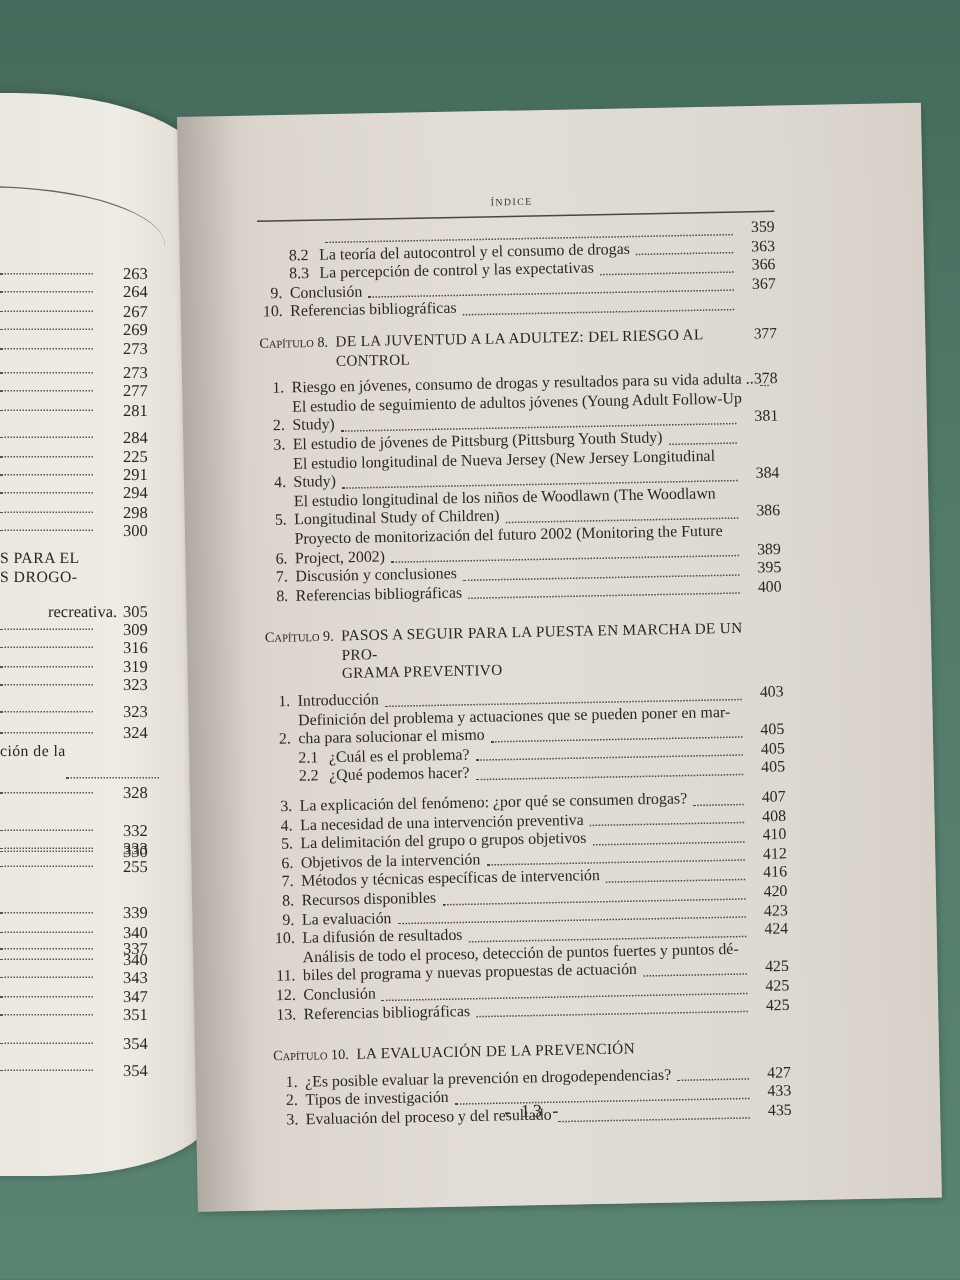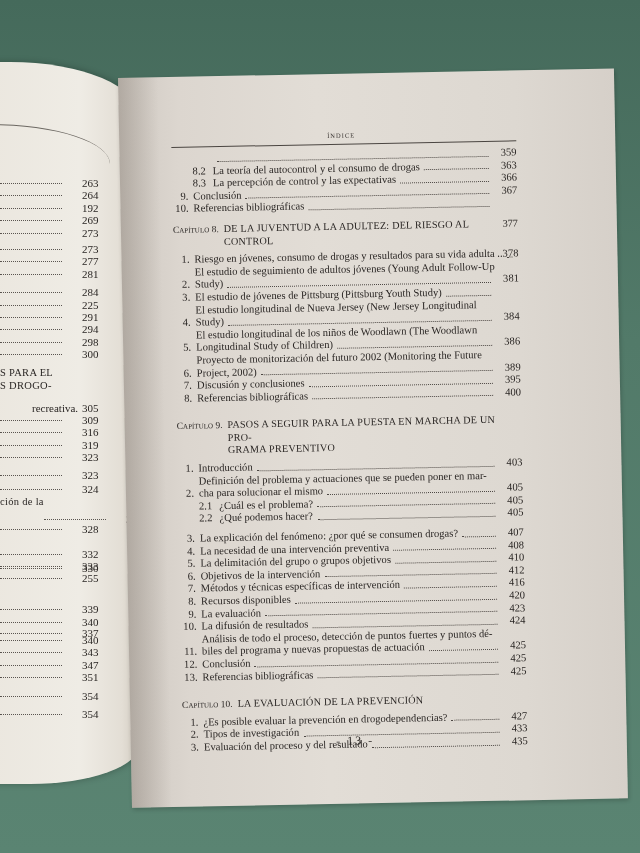--- a/index.html
+++ b/index.html
@@ -79,21 +79,21 @@
 </head>
 <body>
 
 <div class="bg-top"></div>
 
 <div class="left-page">
   <div class="left-rule"></div>
   <div id="left-rows">
       <div class="left-row" style="top: 115px;"><span class="ldots"></span><span class="lnum">263</span></div>
       <div class="left-row" style="top: 127.4px;"><span class="ldots"></span><span class="lnum">264</span></div>
-      <div class="left-row" style="top: 139.8px;"><span class="ldots"></span><span class="lnum">192</span></div>
+      <div class="left-row" style="top: 139.8px;"><span class="ldots"></span><span class="lnum">267</span></div>
       <div class="left-row" style="top: 152.2px;"><span class="ldots"></span><span class="lnum">269</span></div>
       <div class="left-row" style="top: 164.6px;"><span class="ldots"></span><span class="lnum">273</span></div>
       <div class="left-row" style="top: 181px;"><span class="ldots"></span><span class="lnum">273</span></div>
       <div class="left-row" style="top: 193.4px;"><span class="ldots"></span><span class="lnum">277</span></div>
       <div class="left-row" style="top: 205.8px;"><span class="ldots"></span><span class="lnum">281</span></div>
       <div class="left-row" style="top: 224.2px;"><span class="ldots"></span><span class="lnum">284</span></div>
       <div class="left-row" style="top: 236.6px;"><span class="ldots"></span><span class="lnum">225</span></div>
       <div class="left-row" style="top: 249px;"><span class="ldots"></span><span class="lnum">291</span></div>
       <div class="left-row" style="top: 261.4px;"><span class="ldots"></span><span class="lnum">294</span></div>
       <div class="left-row" style="top: 273.8px;"><span class="ldots"></span><span class="lnum">298</span></div>

